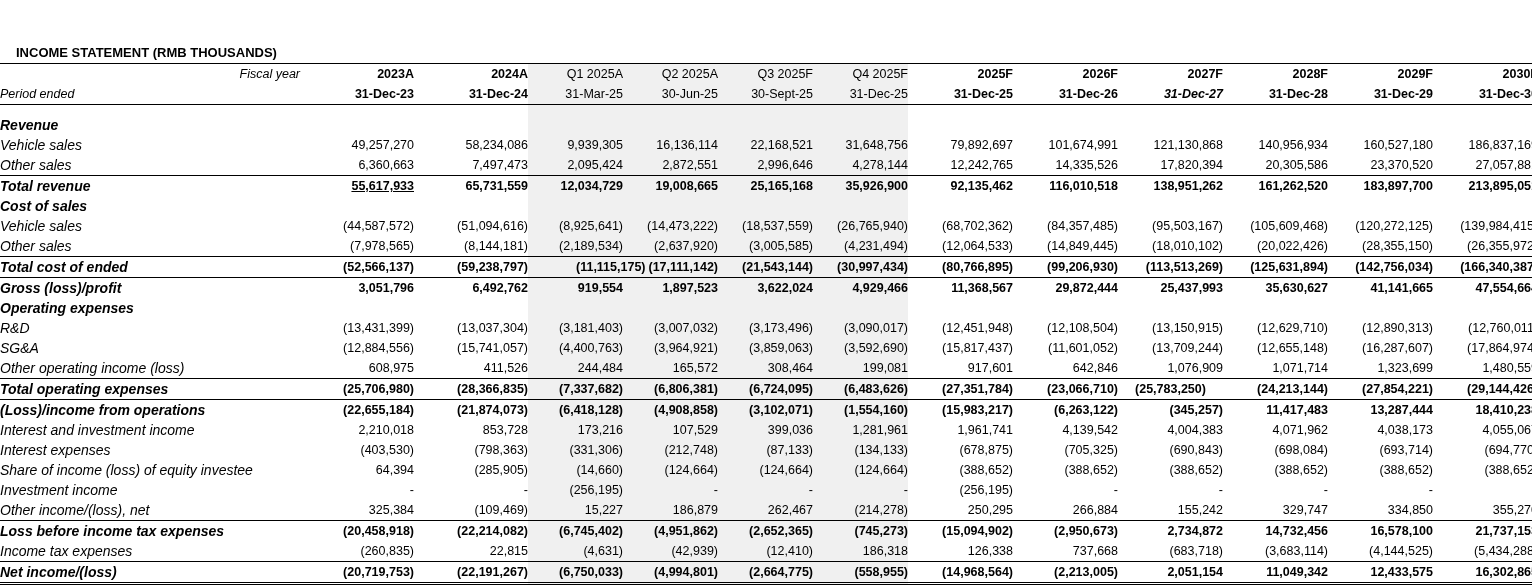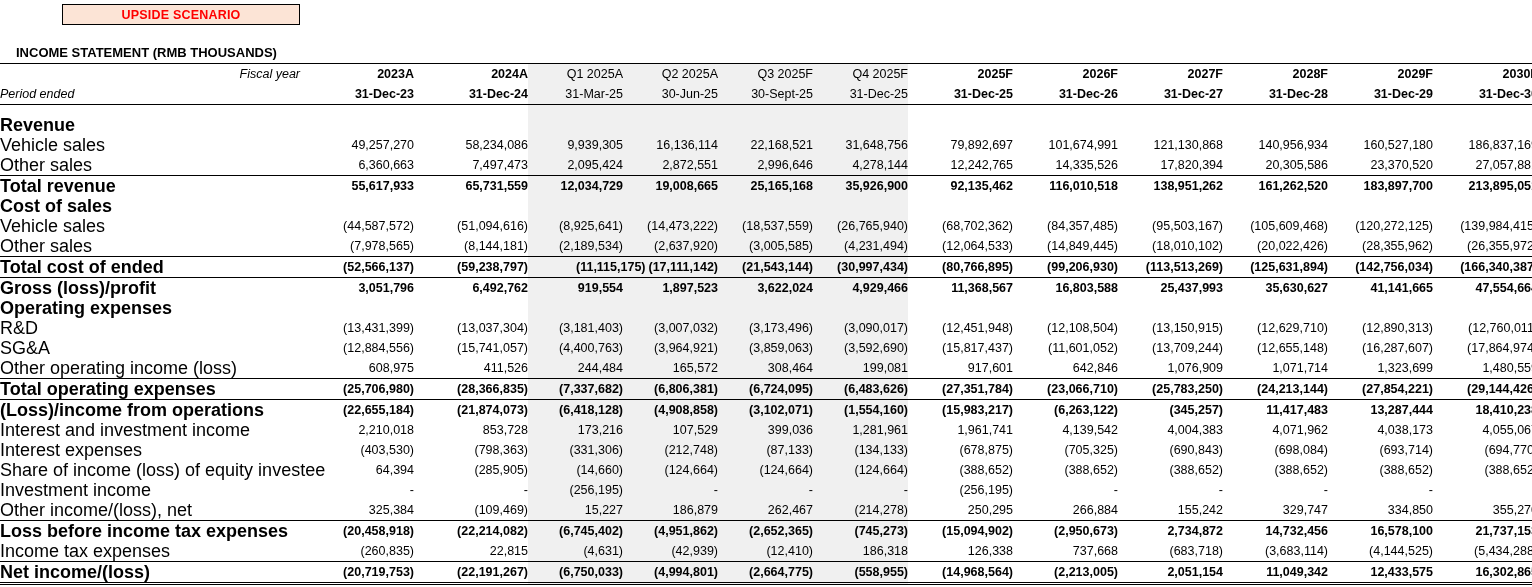--- a/index.html
+++ b/index.html
@@ -68,21 +68,22 @@
     vertical-align: middle;
   }
   col.c-label { width: 300px; }
   col.c-a     { width: 114px; }
   col.c-q     { width: 95px; }
   col.c-f     { width: 105px; }
 
   td.lbl {
     text-align: left;
     padding-left: 16px;
-    font-size: 18px;
+    font-size: 14px;
+    font-style: italic;
   }
   td.num {
     text-align: right;
     padding-right: 10px;
     font-variant-numeric: tabular-nums;
   }
   
   td.shade { background: #f0f0f0; }
 
   .b  { font-weight: bold; }
@@ -100,23 +101,20 @@
   
   .rule-top td    { border-top: 1.2px solid #000000; }
 
   tr.spacer td { height: 10px; line-height: 10px; }
 </style>
 </head>
 <body>
 
 <div class="sheet">
 
-  <div class="scenario-box">
-    <span class="scenario-label">UPSIDE SCENARIO</span>
-  </div>
 
   <div class="stmt-title">INCOME STATEMENT (RMB THOUSANDS)</div>
 
   <table class="fin">
     <colgroup>
       <col class="c-label">
         <col class="c-a">
         <col class="c-a">
       <col class="c-q">
         <col class="c-q">
@@ -148,21 +146,21 @@
         <tr class="hdr hdr-pe">
           <td class="lbl it" style="border-bottom: 1.2px solid rgb(0, 0, 0);">Period ended</td>
           <td class="num" style="border-bottom: 1.2px solid rgb(0, 0, 0);">31-Dec-23</td>
           <td class="num" style="border-bottom: 1.2px solid rgb(0, 0, 0);">31-Dec-24</td>
           <td class="num q shade" style="border-bottom: 1.2px solid rgb(0, 0, 0);">31-Mar-25</td>
           <td class="num q shade" style="border-bottom: 1.2px solid rgb(0, 0, 0);">30-Jun-25</td>
           <td class="num q shade" style="border-bottom: 1.2px solid rgb(0, 0, 0);">30-Sept-25</td>
           <td class="num q shade" style="border-bottom: 1.2px solid rgb(0, 0, 0);">31-Dec-25</td>
           <td class="num" style="border-bottom: 1.2px solid rgb(0, 0, 0);">31-Dec-25</td>
           <td class="num" style="border-bottom: 1.2px solid rgb(0, 0, 0);">31-Dec-26</td>
-          <td class="num" style="border-bottom: 1.2px solid rgb(0, 0, 0);">31-Dec-27</td>
+          <td class="num" style="border-bottom: 1.2px solid rgb(0, 0, 0); font-style: italic;">31-Dec-27</td>
           <td class="num" style="border-bottom: 1.2px solid rgb(0, 0, 0);">31-Dec-28</td>
           <td class="num" style="border-bottom: 1.2px solid rgb(0, 0, 0);">31-Dec-29</td>
           <td class="num" style="border-bottom: 1.2px solid rgb(0, 0, 0);">31-Dec-30</td>
         </tr>
         <tr class="spacer">
           <td></td>
           <td></td>
           <td></td>
           <td class="shade"></td>
           <td class="shade"></td>
@@ -215,21 +213,21 @@
           <td class="num shade">4,278,144</td>
           <td class="num">12,242,765</td>
           <td class="num">14,335,526</td>
           <td class="num">17,820,394</td>
           <td class="num">20,305,586</td>
           <td class="num">23,370,520</td>
           <td class="num">27,057,881</td>
         </tr>
         <tr>
           <td class="lbl b" style="border-top: 1.2px solid rgb(0, 0, 0);">Total revenue</td>
-          <td class="num b" style="border-top: 1.2px solid rgb(0, 0, 0);">55,617,933</td>
+          <td class="num b" style="border-top: 1.2px solid rgb(0, 0, 0); text-decoration: underline;">55,617,933</td>
           <td class="num b" style="border-top: 1.2px solid rgb(0, 0, 0);">65,731,559</td>
           <td class="num b shade" style="border-top: 1.2px solid rgb(0, 0, 0);">12,034,729</td>
           <td class="num b shade" style="border-top: 1.2px solid rgb(0, 0, 0);">19,008,665</td>
           <td class="num b shade" style="border-top: 1.2px solid rgb(0, 0, 0);">25,165,168</td>
           <td class="num b shade" style="border-top: 1.2px solid rgb(0, 0, 0);">35,926,900</td>
           <td class="num b" style="border-top: 1.2px solid rgb(0, 0, 0);">92,135,462</td>
           <td class="num b" style="border-top: 1.2px solid rgb(0, 0, 0);">116,010,518</td>
           <td class="num b" style="border-top: 1.2px solid rgb(0, 0, 0);">138,951,262</td>
           <td class="num b" style="border-top: 1.2px solid rgb(0, 0, 0);">161,262,520</td>
           <td class="num b" style="border-top: 1.2px solid rgb(0, 0, 0);">183,897,700</td>
@@ -270,21 +268,21 @@
           <td class="num">(7,978,565)</td>
           <td class="num">(8,144,181)</td>
           <td class="num shade">(2,189,534)</td>
           <td class="num shade">(2,637,920)</td>
           <td class="num shade">(3,005,585)</td>
           <td class="num shade">(4,231,494)</td>
           <td class="num">(12,064,533)</td>
           <td class="num">(14,849,445)</td>
           <td class="num">(18,010,102)</td>
           <td class="num">(20,022,426)</td>
-          <td class="num">(28,355,962)</td>
+          <td class="num">(28,355,150)</td>
           <td class="num">(26,355,972)</td>
         </tr>
         <tr>
           <td class="lbl b" style="border-top: 1.2px solid rgb(0, 0, 0);">Total cost of ended</td>
           <td class="num b" style="border-top: 1.2px solid rgb(0, 0, 0);">(52,566,137)</td>
           <td class="num b" style="border-top: 1.2px solid rgb(0, 0, 0);">(59,238,797)</td>
           <td class="num b shade" style="border-top: 1.2px solid rgb(0, 0, 0); padding-left: 48px;">(11,115,175)</td>
           <td class="num b shade" style="border-top: 1.2px solid rgb(0, 0, 0);">(17,111,142)</td>
           <td class="num b shade" style="border-top: 1.2px solid rgb(0, 0, 0);">(21,543,144)</td>
           <td class="num b shade" style="border-top: 1.2px solid rgb(0, 0, 0);">(30,997,434)</td>
@@ -297,21 +295,21 @@
         </tr>
         <tr>
           <td class="lbl b" style="border-top: 1.2px solid rgb(0, 0, 0);">Gross (loss)/profit</td>
           <td class="num b" style="border-top: 1.2px solid rgb(0, 0, 0);">3,051,796</td>
           <td class="num b" style="border-top: 1.2px solid rgb(0, 0, 0);">6,492,762</td>
           <td class="num b shade" style="border-top: 1.2px solid rgb(0, 0, 0);">919,554</td>
           <td class="num b shade" style="border-top: 1.2px solid rgb(0, 0, 0);">1,897,523</td>
           <td class="num b shade" style="border-top: 1.2px solid rgb(0, 0, 0);">3,622,024</td>
           <td class="num b shade" style="border-top: 1.2px solid rgb(0, 0, 0);">4,929,466</td>
           <td class="num b" style="border-top: 1.2px solid rgb(0, 0, 0);">11,368,567</td>
-          <td class="num b" style="border-top: 1.2px solid rgb(0, 0, 0);">16,803,588</td>
+          <td class="num b" style="border-top: 1.2px solid rgb(0, 0, 0);">29,872,444</td>
           <td class="num b" style="border-top: 1.2px solid rgb(0, 0, 0);">25,437,993</td>
           <td class="num b" style="border-top: 1.2px solid rgb(0, 0, 0);">35,630,627</td>
           <td class="num b" style="border-top: 1.2px solid rgb(0, 0, 0);">41,141,665</td>
           <td class="num b" style="border-top: 1.2px solid rgb(0, 0, 0);">47,554,664</td>
         </tr>
         <tr>
           <td class="lbl b">Operating expenses</td>
           <td class="num b"></td>
           <td class="num b"></td>
           <td class="num b shade"></td>
@@ -373,21 +371,21 @@
         <tr>
           <td class="lbl b" style="border-top: 1.2px solid rgb(0, 0, 0);">Total operating expenses</td>
           <td class="num b" style="border-top: 1.2px solid rgb(0, 0, 0);">(25,706,980)</td>
           <td class="num b" style="border-top: 1.2px solid rgb(0, 0, 0);">(28,366,835)</td>
           <td class="num b shade" style="border-top: 1.2px solid rgb(0, 0, 0);">(7,337,682)</td>
           <td class="num b shade" style="border-top: 1.2px solid rgb(0, 0, 0); margin-top: 12px;">(6,806,381)</td>
           <td class="num b shade" style="border-top: 1.2px solid rgb(0, 0, 0);">(6,724,095)</td>
           <td class="num b shade" style="border-top: 1.2px solid rgb(0, 0, 0);">(6,483,626)</td>
           <td class="num b" style="border-top: 1.2px solid rgb(0, 0, 0);">(27,351,784)</td>
           <td class="num b" style="border-top: 1.2px solid rgb(0, 0, 0);">(23,066,710)</td>
-          <td class="num b" style="border-top: 1.2px solid rgb(0, 0, 0);">(25,783,250)</td>
+          <td class="num b" style="border-top: 1.2px solid rgb(0, 0, 0); text-align: center;">(25,783,250)</td>
           <td class="num b" style="border-top: 1.2px solid rgb(0, 0, 0);">(24,213,144)</td>
           <td class="num b" style="border-top: 1.2px solid rgb(0, 0, 0);">(27,854,221)</td>
           <td class="num b" style="border-top: 1.2px solid rgb(0, 0, 0);">(29,144,426)</td>
         </tr>
         <tr>
           <td class="lbl b" style="border-top: 1.2px solid rgb(0, 0, 0);">(Loss)/income from operations</td>
           <td class="num b" style="border-top: 1.2px solid rgb(0, 0, 0);">(22,655,184)</td>
           <td class="num b" style="border-top: 1.2px solid rgb(0, 0, 0);">(21,874,073)</td>
           <td class="num b shade" style="border-top: 1.2px solid rgb(0, 0, 0);">(6,418,128)</td>
           <td class="num b shade" style="border-top: 1.2px solid rgb(0, 0, 0);">(4,908,858)</td>

